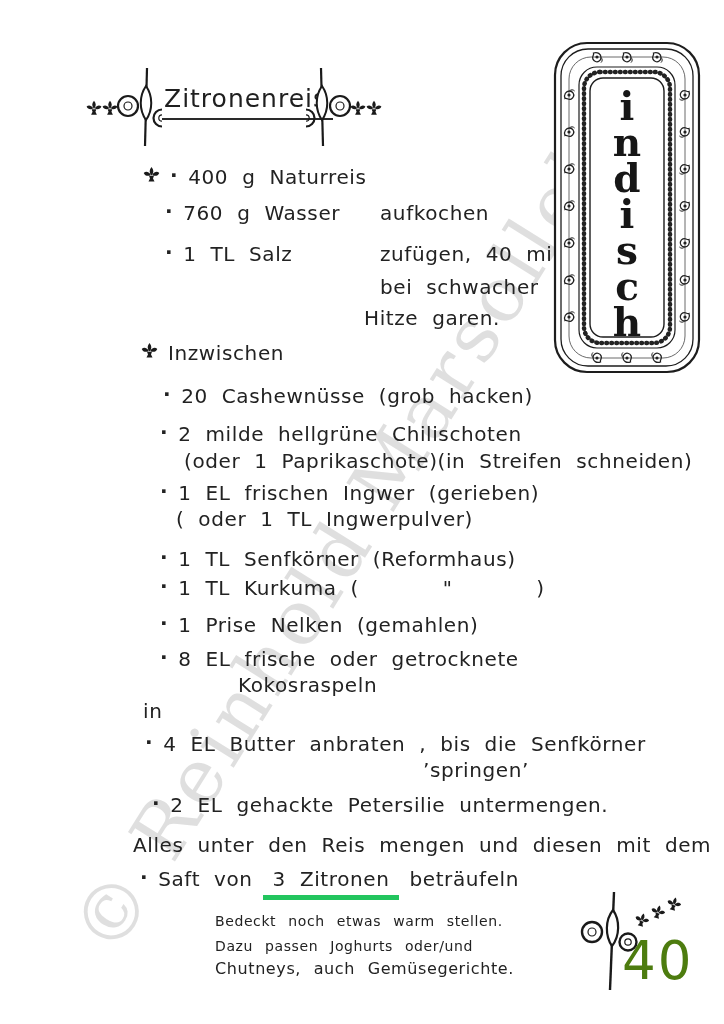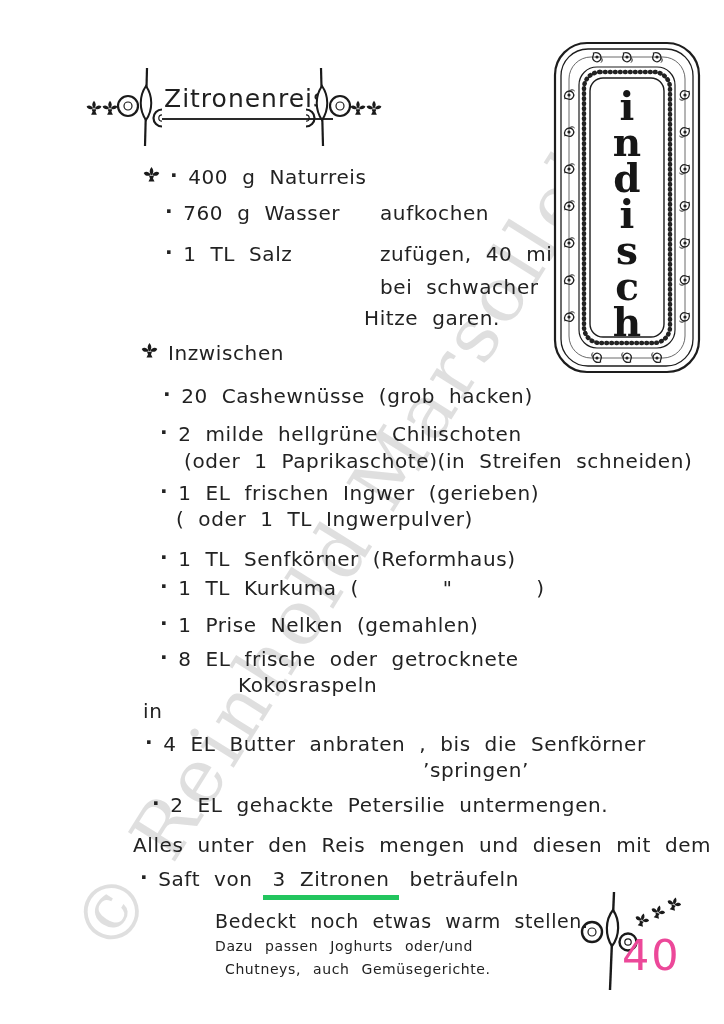--- a/index.html
+++ b/index.html
@@ -53,21 +53,21 @@
   }
   .flourish{position:absolute;z-index:2;}
   .mirrored{transform:scaleX(-1);}
   .underlined{
     border-bottom:5px solid #22c55e;
     padding:0 10px 3px 10px;
   }
   .badge{position:absolute;left:552px;top:40px;z-index:3;}
   .pagenum{
     position:absolute;left:622px;top:930px;
-    font-size:43px;letter-spacing:2px;z-index:3;color:#ec4899;
+    font-size:53px;letter-spacing:2px;z-index:3;color:#4d7c0f;
   }
 </style>
 </head>
 <body>
 
 <svg width="0" height="0" style="position:absolute" aria-hidden="true">
   <defs>
     <g id="fleur" fill="#1a1a1a">
       <path d="M0,-8 C2.6,-5 2.6,-2 0,1 C-2.6,-2 -2.6,-5 0,-8 Z"></path>
       <path d="M-1,0 C-3,-3.2 -6.2,-3.8 -8.2,-1.6 C-7,1.6 -3.4,2.2 -0.8,0.4 Z"></path>
@@ -236,27 +236,27 @@
   <div class="hl" style="left:133px;top:832px">
     <span>Alles unter den Reis mengen und diesen mit dem</span>
   </div>
   <div class="hl" style="left:140px;top:866px">
     <span class="bullet">·</span>
     <span>Saft von</span>
     <span class="underlined">3 Zitronen</span>
     <span>beträufeln</span>
   </div>
 
-  <div class="hl" style="left:215px;top:908px;font-size:19px">
+  <div class="hl" style="left:215px;top:908px;font-size:14px">
     <span>Bedeckt noch etwas warm stellen.</span>
   </div>
   <div class="hl" style="left:215px;top:933px;font-size:14px">
     <span>Dazu passen Joghurts oder/und</span>
   </div>
-  <div class="hl" style="left:225px;top:956px;font-size:14px">
+  <div class="hl" style="left:215px;top:956px;font-size:16px">
     <span>Chutneys, auch Gemüsegerichte.</span>
   </div>
 
   <svg class="flourish" style="left:578px;top:888px" width="112" height="106" viewBox="0 0 112 106">
     <circle cx="14" cy="44" r="10" fill="none" stroke="#1a1a1a" stroke-width="2.4"></circle>
     <circle cx="14" cy="44" r="4" fill="none" stroke="#1a1a1a" stroke-width="1.2"></circle>
     <line x1="36" y1="4" x2="32" y2="102" stroke="#1a1a1a" stroke-width="2.4"></line>
     <path d="M35,22 C42,32 42,48 34,58 C27,48 27,32 35,22 Z" fill="#fff" stroke="#1a1a1a" stroke-width="2.2"></path>
     <circle cx="50" cy="54" r="8.5" fill="none" stroke="#1a1a1a" stroke-width="2.4"></circle>
     <circle cx="50" cy="54" r="3.2" fill="none" stroke="#1a1a1a" stroke-width="1.2"></circle>

